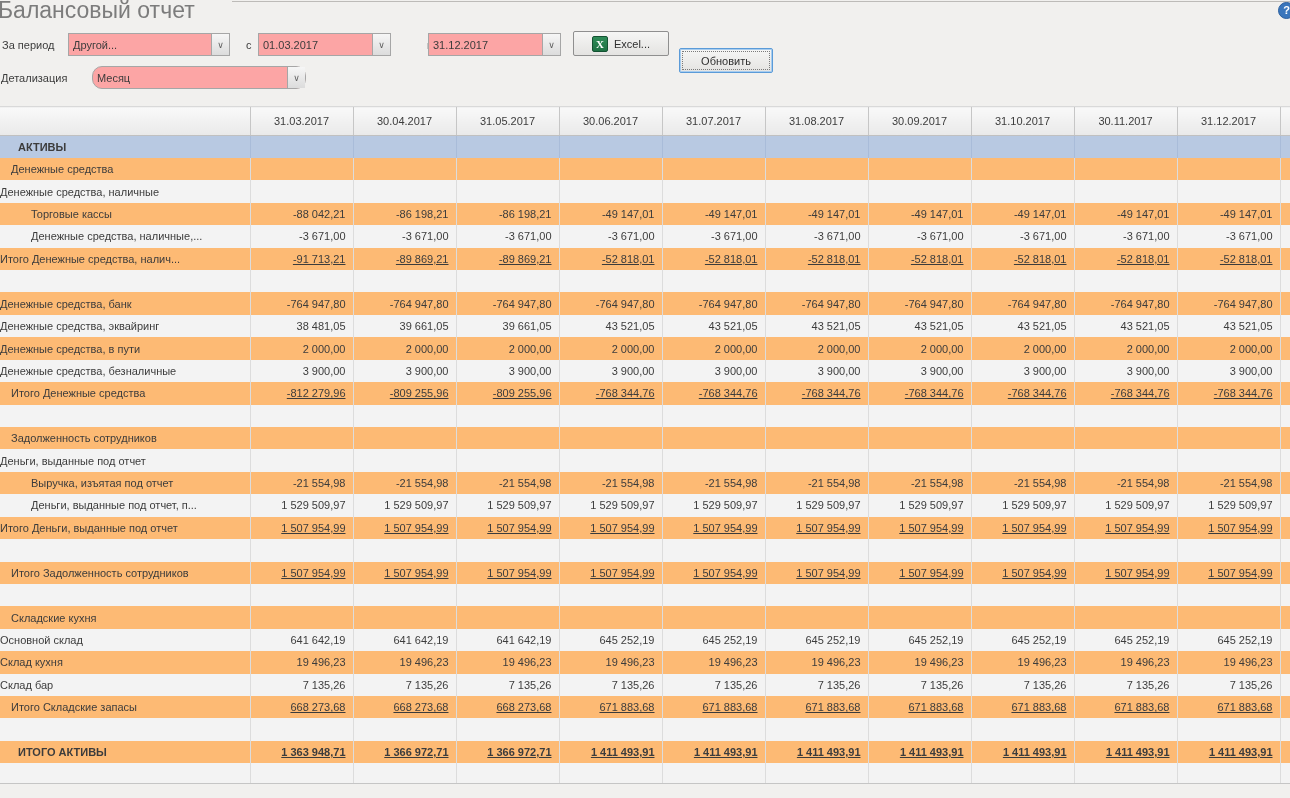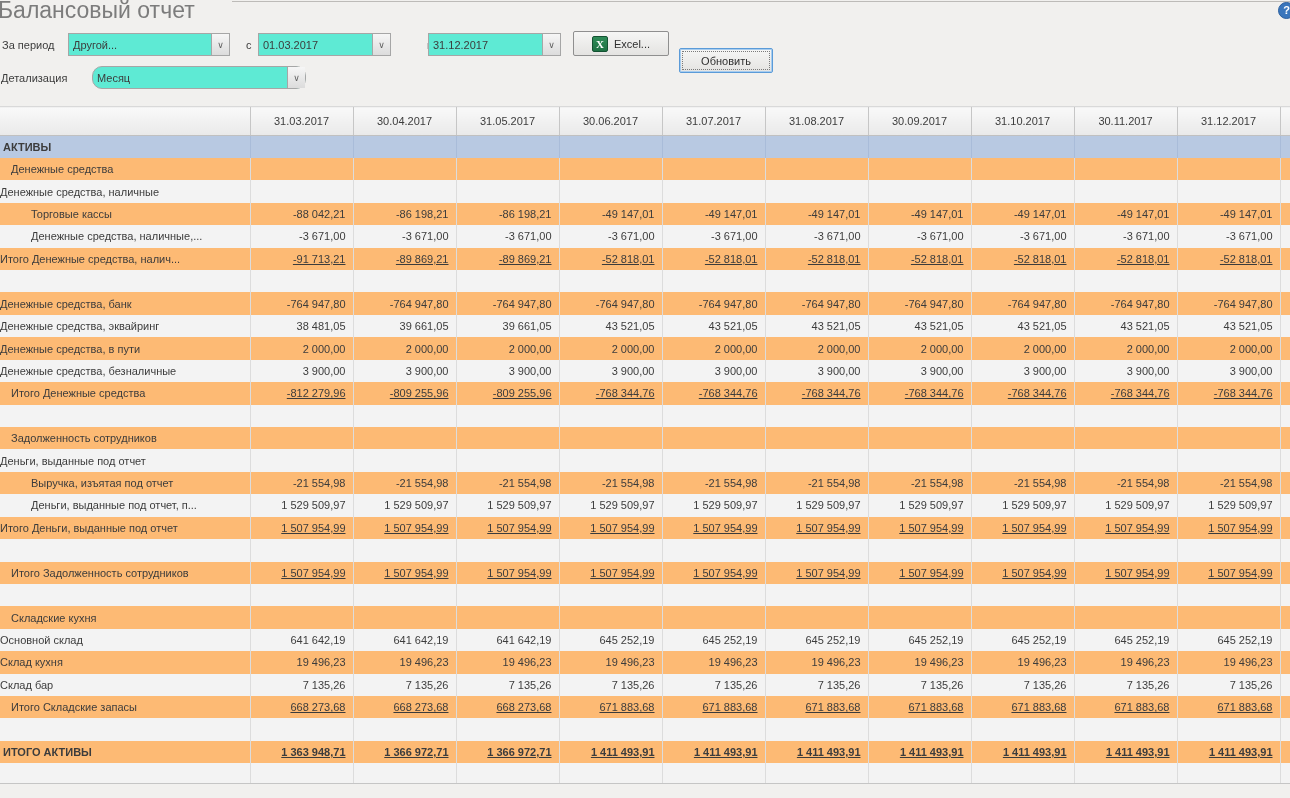--- a/index.html
+++ b/index.html
@@ -17,21 +17,21 @@
     font-size:23px; color:#7c7c7c; white-space:nowrap;
   }
   .help-btn {
     position:absolute; top:2px; right:-5px; width:17px; height:17px;
     border-radius:50%; background:#3a76bc; border:1px solid #2b5f9e;
     color:#fff; font-size:11px; font-weight:bold; text-align:center; line-height:15px;
   }
   
   .tb-label { position:absolute; white-space:nowrap; }
   .sel {
-    position:absolute; height:23px; background:#5eead4;
+    position:absolute; height:23px; background:#fca5a5;
     border:1px solid #a6a6a6; display:flex; align-items:center;
   }
   .sel .val { flex:1; padding-left:4px; overflow:hidden; white-space:nowrap; }
   .sel .arrow {
     width:18px; height:100%; border-left:1px solid #a6a6a6;
     background:linear-gradient(#f6f6f6,#dcdcdc);
     display:flex; align-items:center; justify-content:center;
     color:#5f5f5f; font-size:9px;
   }
   .btn {
@@ -62,21 +62,21 @@
     background:linear-gradient(#f9f9f9,#e9e9e9);
     border-left:1px solid #c6c6c6; border-bottom:1px solid #c0c0c0; border-top:1px solid #d9d9d9;
     white-space:nowrap; overflow:hidden;
   }
   th:first-child { border-left:none; }
   tbody tr { height:22.43px; }
   td { padding:0; white-space:nowrap; overflow:hidden; border-left:1px solid #dcdcdc; }
   td:first-child { border-left:none; }
   td.num { text-align:right; padding-right:7px; }
   td.lbl { text-align:left; }
-  .ind0 { padding-left:3px; } .ind1 { padding-left:11px; }
+  .ind0 { padding-left:18px; } .ind1 { padding-left:11px; }
   .ind2 { } .ind3 { padding-left:31px; }
   tr.stripe td { background:#f3f3f3; }
   tr.section td { background:#b8c9e2; font-weight:bold; border-left:1px solid #a9bcd9; }
   tr.section td:first-child { border-left:none; }
   td.tot { text-decoration:underline; }
   tr.grand td { font-weight:bold; }
 </style>
 </head>
 <body>
 

